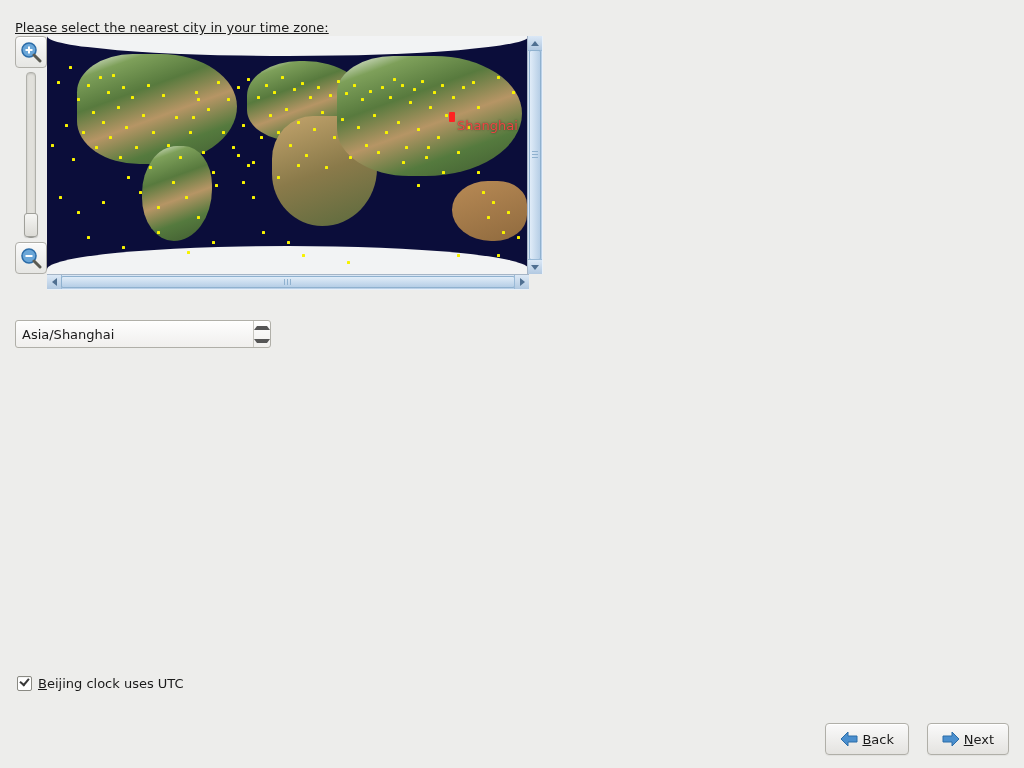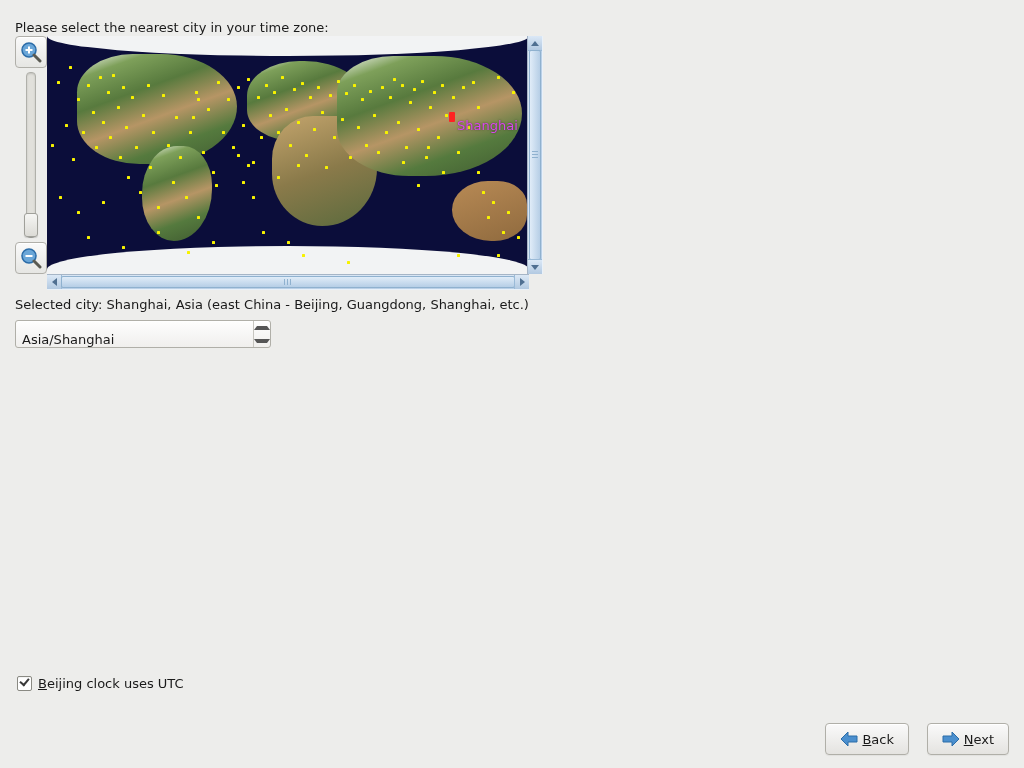--- a/index.html
+++ b/index.html
@@ -15,20 +15,21 @@
   }
   .page {
     position: relative;
     width: 1024px;
     height: 768px;
   }
   .instruction {
     position: absolute;
     left: 15px;
     top: 20px;
+    text-decoration: underline;
   }
   .map-area {
     position: absolute;
     left: 15px;
     top: 36px;
     width: 528px;
     height: 254px;
     display: flex;
   }
   .zoom-rail {
@@ -155,34 +156,34 @@
 
   
   .land { position:absolute; background: linear-gradient(160deg,#ffffff 0%, #7ea05a 15%, #587a3e 35%, #b69565 55%, #557a3e 75%, #3f5a30 100%); }
   .land.polar { background: #f2f3f4; }
   .city { position:absolute; width:3px; height:3px; background:#f7f200; border-radius:0.5px; }
   .marker {
     position:absolute; width:6px; height:10px; background:#ff2222;
     border-radius:1px;
   }
   .marker-label {
-    position:absolute; color:#d946ef; font-size:13px; font-weight:500;
+    position:absolute; color:#ef4444; font-size:13px; font-weight:500;
     text-shadow: 0 0 2px rgba(0,0,0,0.5);
   }
 
   .selected-city {
     position:absolute; left:15px; top:297px;
   }
   .combo {
     position:absolute; left:15px; top:320px;
     width: 254px; height: 26px;
     border: 1px solid #b0afa8;
     border-radius: 3px;
     background: linear-gradient(#fefefe, #f0efed);
-    display:flex; align-items:flex-end;
+    display:flex; align-items:center;
     box-shadow: inset 0 1px 0 #fff;
   }
   .combo .text { padding-left:6px; flex:1; font-size:13px; }
   .combo .spin {
     width:16px; height:100%;
     border-left:1px solid #c7c6c0;
     display:flex; flex-direction:column;
   }
   .combo .spin div {
     flex:1; display:flex; align-items:center; justify-content:center;
@@ -421,21 +422,20 @@
           </div>
         <div class="handle hhandle"></div>
         <div class="arrow right">
             <div class="tri"></div>
           </div>
       </div>
       <div class="hscroll-corner"></div>
     </div>
   </div>
 
-  <div class="selected-city">Selected city: Shanghai, Asia (east China - Beijing, Guangdong, Shanghai, etc.)</div>
 
   <div class="combo">
     <div class="text">Asia/Shanghai</div>
     <div class="spin">
       <div>
           <div class="tri-up"></div>
         </div>
       <div>
           <div class="tri-dn"></div>
         </div>

